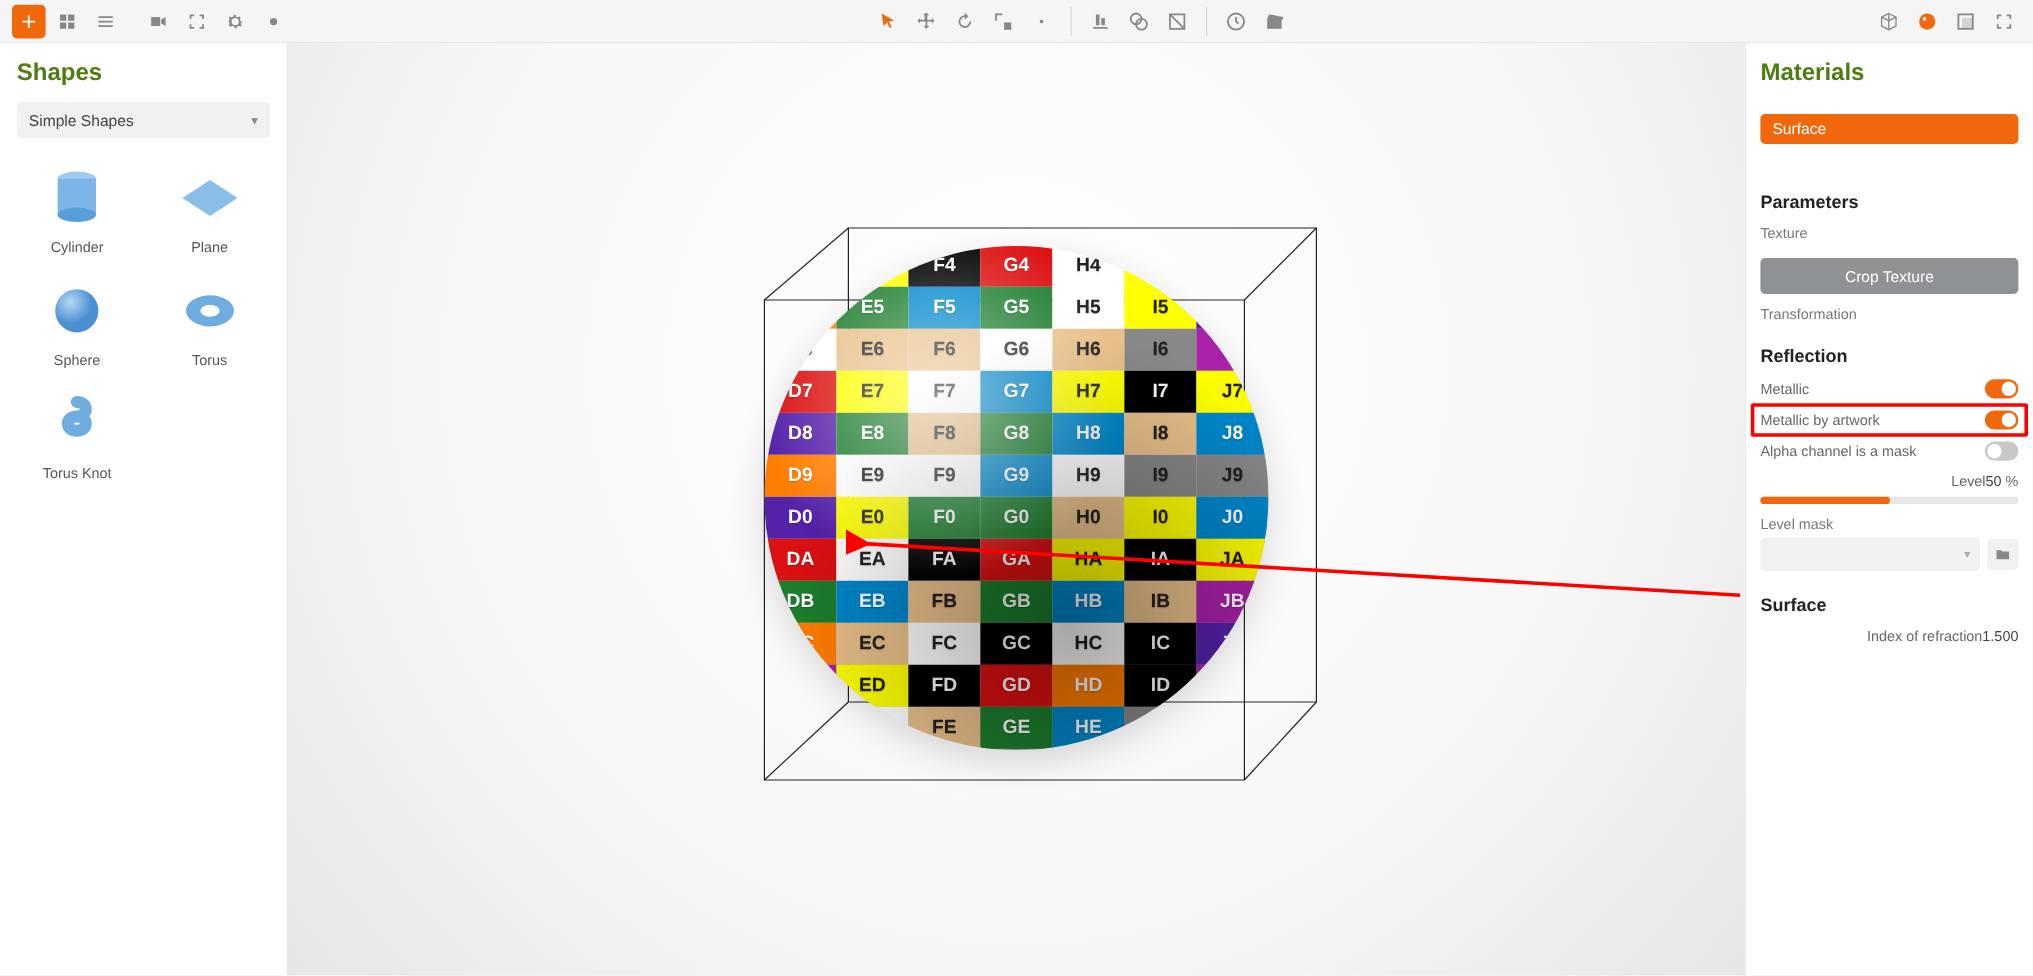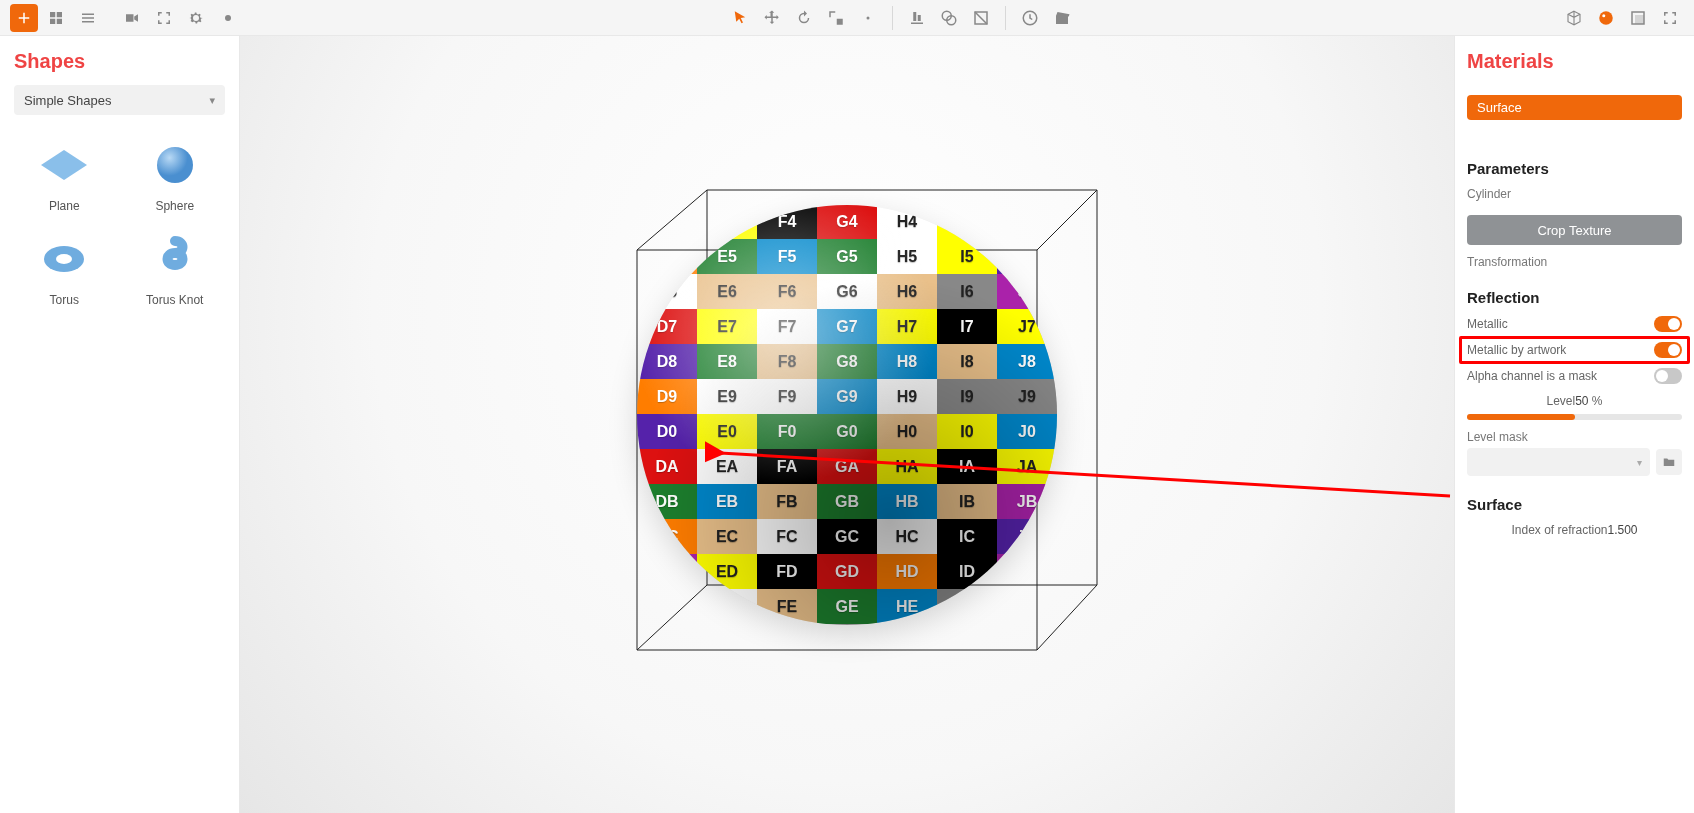--- a/index.html
+++ b/index.html
@@ -7,21 +7,21 @@
 .toolbar { height: 36px; background: #f5f5f5; display: flex; align-items: center; padding: 0 10px; gap: 4px; border-bottom: 1px solid #e8e8e8; }
 .toolbar-spacer-sm { width: 8px; }
 .toolbar-spacer-lg { flex: 1; }
 .toolbar-divider { width: 1px; height: 24px; background: #d8d8d8; margin: 0 6px; }
 .tbtn { width: 28px; height: 28px; display: flex; align-items: center; justify-content: center; border-radius: 4px; cursor: pointer; color: #888; }
 .tbtn.active { color: #f0680b; }
 .tbtn.filled { background: #f0680b; color: #fff; }
 .tbtn svg { width: 18px; height: 18px; fill: currentColor; }
 .main { flex: 1; display: flex; overflow: hidden; }
 .left-panel { width: 240px; background: #fff; border-right: 1px solid #e8e8e8; padding: 14px; }
-.panel-title { font-size: 20px; font-weight: 700; color: #ef4444; margin-bottom: 12px; }
+.panel-title { font-size: 20px; font-weight: 700; color: #4d7c0f; margin-bottom: 12px; }
 .select-box { width: 100%; height: 30px; background: #f1f1f1; border: none; border-radius: 4px; padding: 0 10px; font-size: 13px; color: #444; display:flex; align-items:center; justify-content:space-between; cursor:pointer; }
 .select-box::after { content:"▾"; color:#888; font-size:11px; }
 .shapes-grid { display: grid; grid-template-columns: 1fr 1fr; gap: 18px 10px; margin-top: 22px; }
 .shape-item { display: flex; flex-direction: column; align-items: center; gap: 6px; cursor: pointer; }
 .shape-icon { width: 56px; height: 56px; display:flex; align-items:center; justify-content:center; }
 .shape-label { font-size: 12px; color: #555; }
 .viewport { flex: 1; position: relative; background: radial-gradient(circle at 50% 35%, #ffffff 0%, #f7f7f7 60%, #e6e6e6 100%); display:flex; align-items:center; justify-content:center; }
 .sphere { position:absolute; left:140px; top:100px; width:420px; height:420px; border-radius:50%; overflow:hidden; box-shadow: inset -40px -60px 80px rgba(0,0,0,0.35), inset 40px 40px 60px rgba(255,255,255,0.25), 0 10px 30px rgba(0,0,0,0.15); }
 .uv-row { display:flex; height:10%; }
 .uv-cell { flex:1; display:flex; align-items:center; justify-content:center; font-weight:800; font-size:16px; color:#fff; text-shadow: 0 1px 1px rgba(0,0,0,0.25); }
@@ -38,21 +38,21 @@
 .crop-btn { width:100%; height:30px; background:#8f9295; color:#fff; border:none; border-radius:4px; font-size:13px; margin-top:10px; cursor:pointer; }
 .toggle-row { display:flex; justify-content:space-between; align-items:center; margin-top:10px; font-size:12px; color:#666; }
 .toggle { width:28px; height:16px; border-radius:8px; position:relative; cursor:pointer; }
 .toggle.on { background:#f0680b; }
 .toggle.off { background:#c8c8c8; }
 .toggle::after { content:""; position:absolute; width:12px; height:12px; border-radius:50%; background:#fff; top:2px; }
 .toggle.on::after { right:2px; }
 .toggle.off::after { left:2px; }
 .slider-track { height:6px; background:#e6e6e6; border-radius:3px; margin-top:6px; position:relative; }
 .slider-fill { height:100%; background:#f0680b; border-radius:3px; width:50%; }
-.value-row { display:flex; justify-content:center; font-size:12px; color:#666; margin-top:10px; }
+.value-row { display:flex; justify-content:flex-end; font-size:12px; color:#666; margin-top:10px; }
 .value-row .val { color:#444; }
 .highlight-box { position:absolute; border:3px solid #ff0000; border-radius:2px; pointer-events:none; }
 .arrow-svg { position:absolute; pointer-events:none; }
 </style>
 </head>
 <body>
 
 <div class="toolbar">
   <div class="tbtn filled">
       <svg viewBox="0 0 24 24">
@@ -176,20 +176,30 @@
 </div>
 
 <div class="main">
 
   <div class="left-panel">
     <div class="panel-title">Shapes</div>
     <div class="select-box">
         <span>Simple Shapes</span>
       </div>
     <div class="shapes-grid">
+      <div class="shape-item">
+        <div class="shape-icon">
+            <svg width="44" height="48" viewBox="0 0 44 48">
+              <ellipse cx="22" cy="8" rx="16" ry="6" fill="#9ecaf0"></ellipse>
+              <rect x="6" y="8" width="32" height="30" fill="#7db5e8"></rect>
+              <ellipse cx="22" cy="38" rx="16" ry="6" fill="#5a9dd8"></ellipse>
+            </svg>
+          </div>
+        <div class="shape-label">Cylinder</div>
+      </div>
       <div class="shape-item">
         <div class="shape-icon">
             <svg width="50" height="40" viewBox="0 0 50 40">
               <polygon points="25,5 48,20 25,35 2,20" fill="#8abfea"></polygon>
             </svg>
           </div>
         <div class="shape-label">Plane</div>
       </div>
       <div class="shape-item">
         <div class="shape-icon">
@@ -360,21 +370,21 @@
       <line x1="745" y1="55" x2="15" y2="12" stroke="#ff0000" stroke-width="3" marker-end="url(#ah)"></line>
     </svg>
   </div>
 
   <div class="right-panel">
     <div class="panel-title">Materials</div>
     <div style="height:10px"></div>
     <div class="surface-btn"><span>Surface</span></div>
 
     <div class="section-title">Parameters</div>
-    <div class="field-label">Cylinder</div>
+    <div class="field-label">Texture</div>
     <button class="crop-btn"><span>Crop Texture</span></button>
     <div class="field-label">Transformation</div>
 
     <div class="section-title">Reflection</div>
     <div class="toggle-row">
       <span>Metallic</span>
       <div class="toggle on"></div>
     </div>
     <div class="toggle-row" style="position:relative;">
       <span>Metallic by artwork</span>

